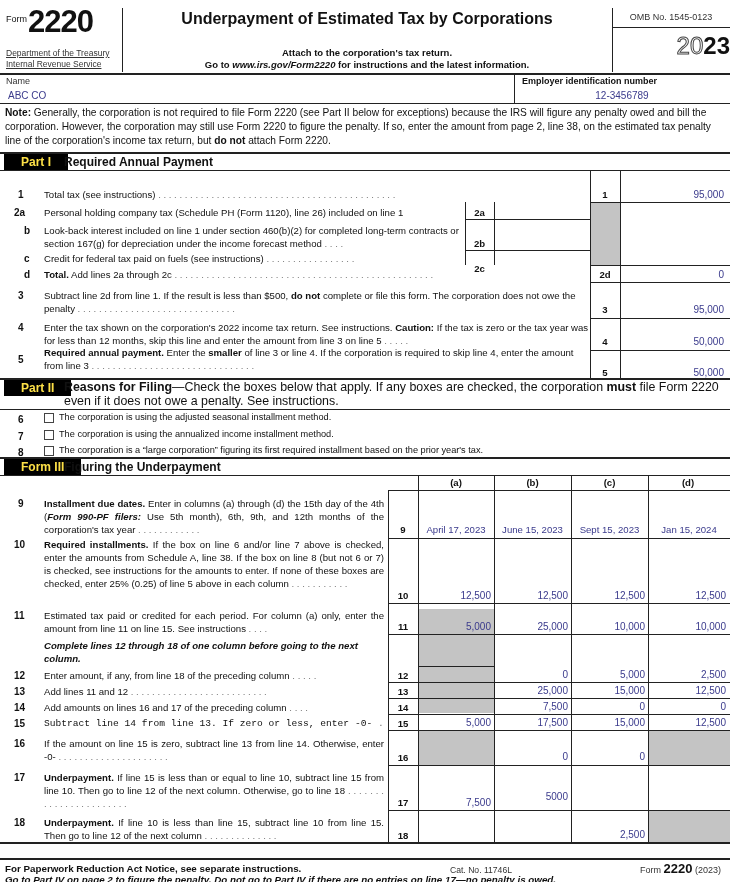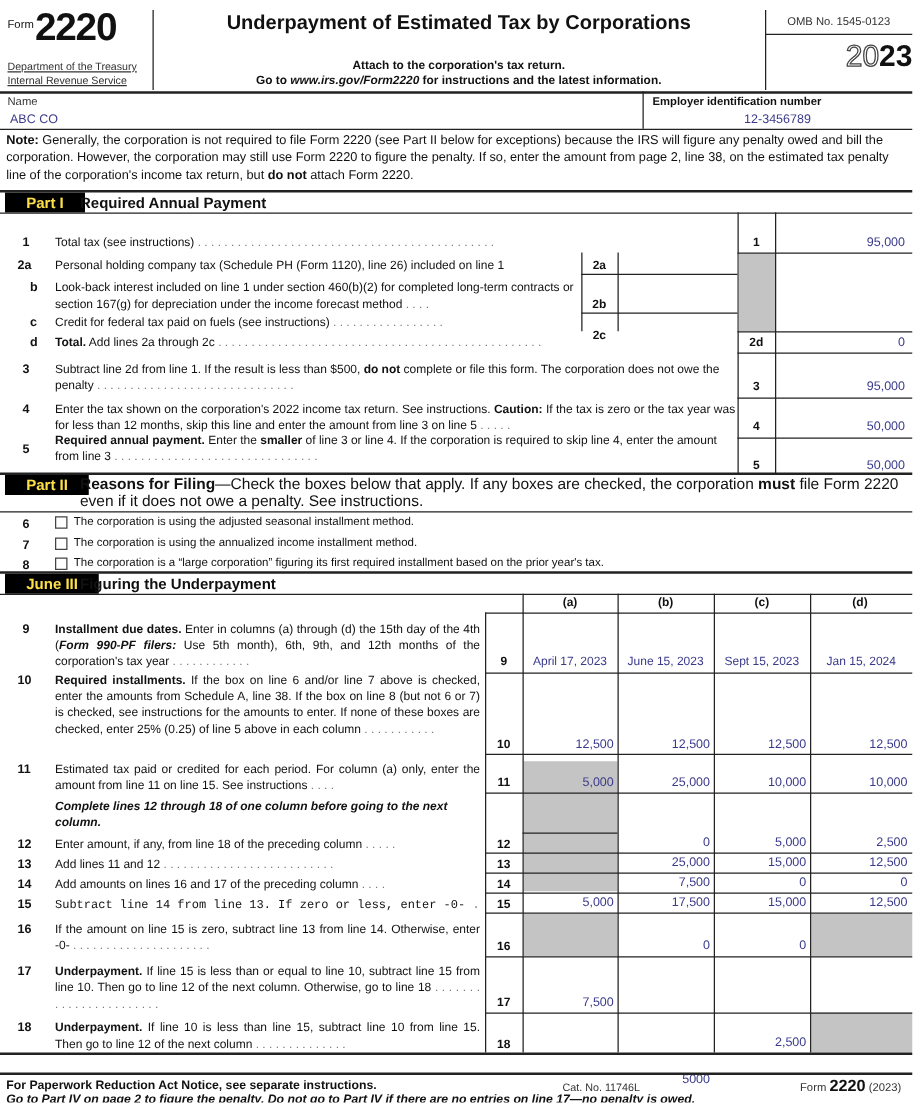--- a/index.html
+++ b/index.html
@@ -119,21 +119,21 @@
 
 <div class="ln" style="left:18px;top:431px;">7</div>
 <div class="cb" style="left:44px;top:430px;"></div>
 <div class="txt" style="left:59px;top:428px;font-size:9.2px;">The corporation is using the annualized income installment method.</div>
 
 <div class="ln" style="left:18px;top:447px;">8</div>
 <div class="cb" style="left:44px;top:446px;"></div>
 <div class="txt" style="left:59px;top:444px;font-size:9.2px;">The corporation is a “large corporation” figuring its first required installment based on the prior year's tax.</div>
 
 <div class="hl thick" style="left:0;width:730px;top:457px;"></div>
-<div class="part-tag" style="left:4px;top:459px;">June III</div>
+<div class="part-tag" style="left:4px;top:459px;">Form III</div>
 <div class="part-title" style="left:64px;top:460px;">Figuring the Underpayment</div>
 <div class="hl" style="left:0;width:730px;top:475px;"></div>
 
 <div class="bx" style="left:418px;width:76px;top:477px;">(a)</div>
 <div class="bx" style="left:494px;width:77px;top:477px;">(b)</div>
 <div class="bx" style="left:571px;width:77px;top:477px;">(c)</div>
 <div class="bx" style="left:648px;width:80px;top:477px;">(d)</div>
 <div class="hl" style="left:388px;width:342px;top:490px;"></div>
 
 <div class="shade" style="left:419px;top:609px;width:75px;height:104px;"></div>
@@ -221,21 +221,21 @@
 <div class="val filled" style="left:571px;width:74px;top:751px;">0</div>
 
 <div class="ln" style="left:14px;top:772px;">17</div>
 <div class="txt" style="left:44px;top:771px;width:340px;text-align:justify;"><b>Underpayment.</b><span> If line 15 is less than or equal to line 10, subtract line 15 from line 10. Then go to line 12 of the next column. Otherwise, go to line 18</span> <span style="color:#777;">. . . . . . . . . . . . . . . . . . . . . . .</span></div>
 <div class="bx" style="left:388px;width:30px;top:797px;">17</div>
 <div class="val filled" style="left:418px;width:73px;top:797px;">7,500</div>
 
 <div class="ln" style="left:14px;top:817px;">18</div>
 <div class="txt" style="left:44px;top:816px;width:340px;text-align:justify;"><b>Underpayment.</b><span> If line 10 is less than line 15, subtract line 10 from line 15. Then go to line 12 of the next column</span> <span style="color:#777;">. . . . . . . . . . . . . .</span></div>
 <div class="bx" style="left:388px;width:30px;top:830px;">18</div>
-<div class="val filled" style="left:494px;width:74px;top:858px;">5000</div>
+<div class="val filled" style="left:494px;width:74px;top:791px;">5000</div>
 <div class="val filled" style="left:571px;width:74px;top:829px;">2,500</div>
 
 <div class="abs" style="left:5px;top:845px;font-size:9.8px;font-weight:bold;font-style:italic;margin-top:29px;">Go to Part IV on page 2 to figure the penalty. Do not go to Part IV if there are no entries on line 17—no penalty is owed.</div>
 <div class="hl thick" style="left:0;width:730px;top:858px;"></div>
 
 <div class="abs" style="left:5px;top:863px;font-size:9.8px;font-weight:bold;">For Paperwork Reduction Act Notice, see separate instructions.</div>
 <div class="abs" style="left:450px;top:865px;font-size:8.6px;color:#333;">Cat. No. 11746L</div>
 <div class="abs" style="left:640px;top:861px;font-size:9px;color:#333;"><span>Form</span> <b style="font-size:13px;color:#111;">2220</b> <span>(2023)</span></div>
 
 </body></html>

